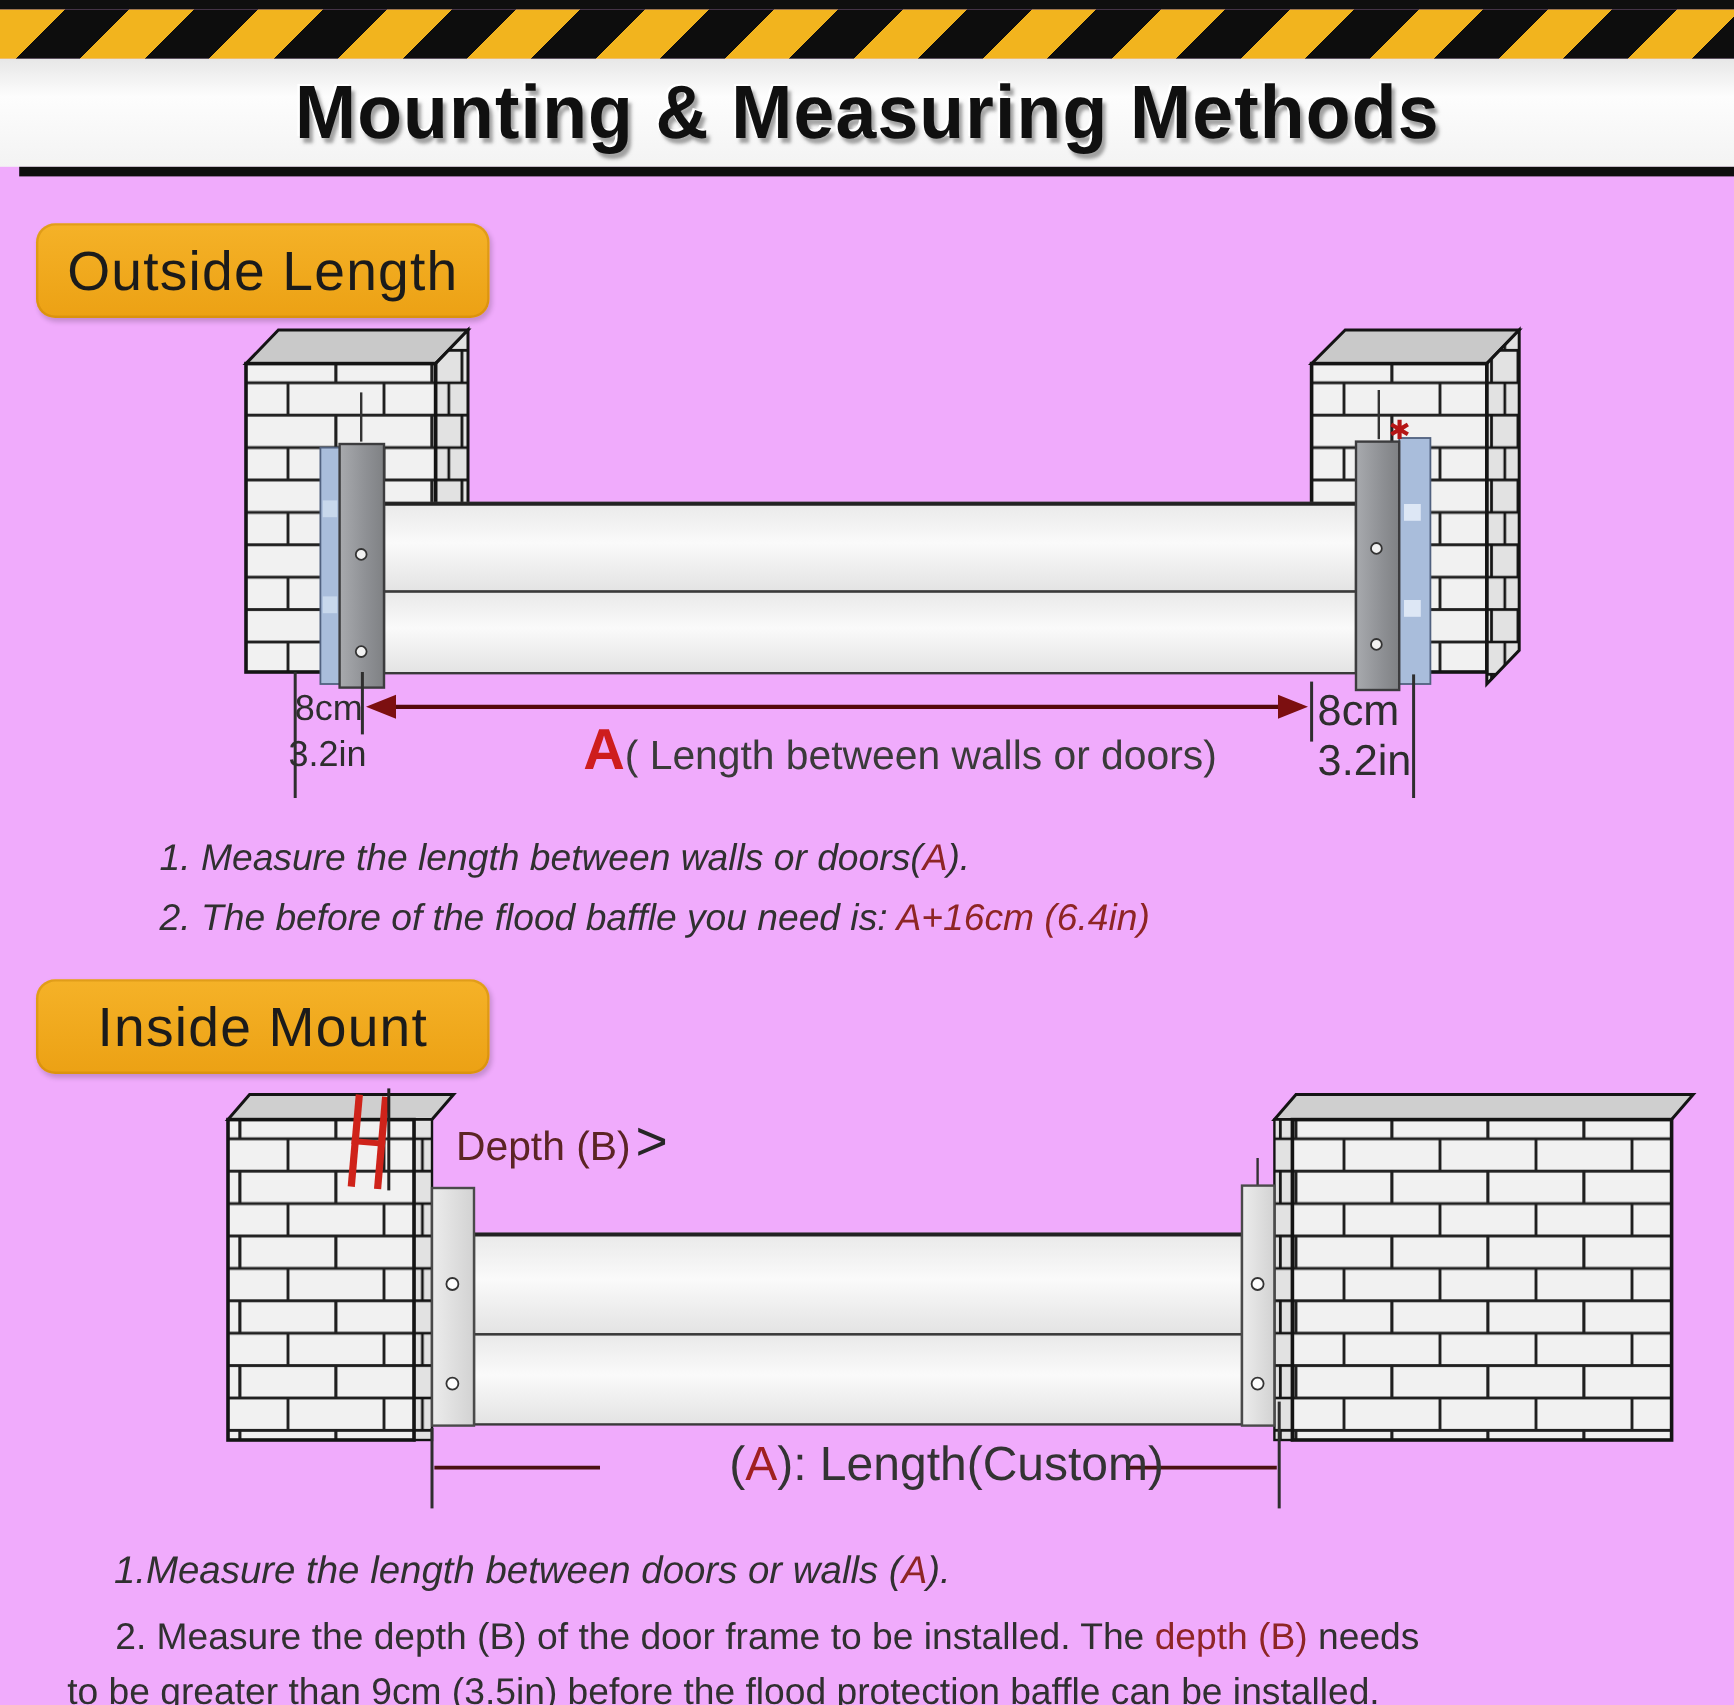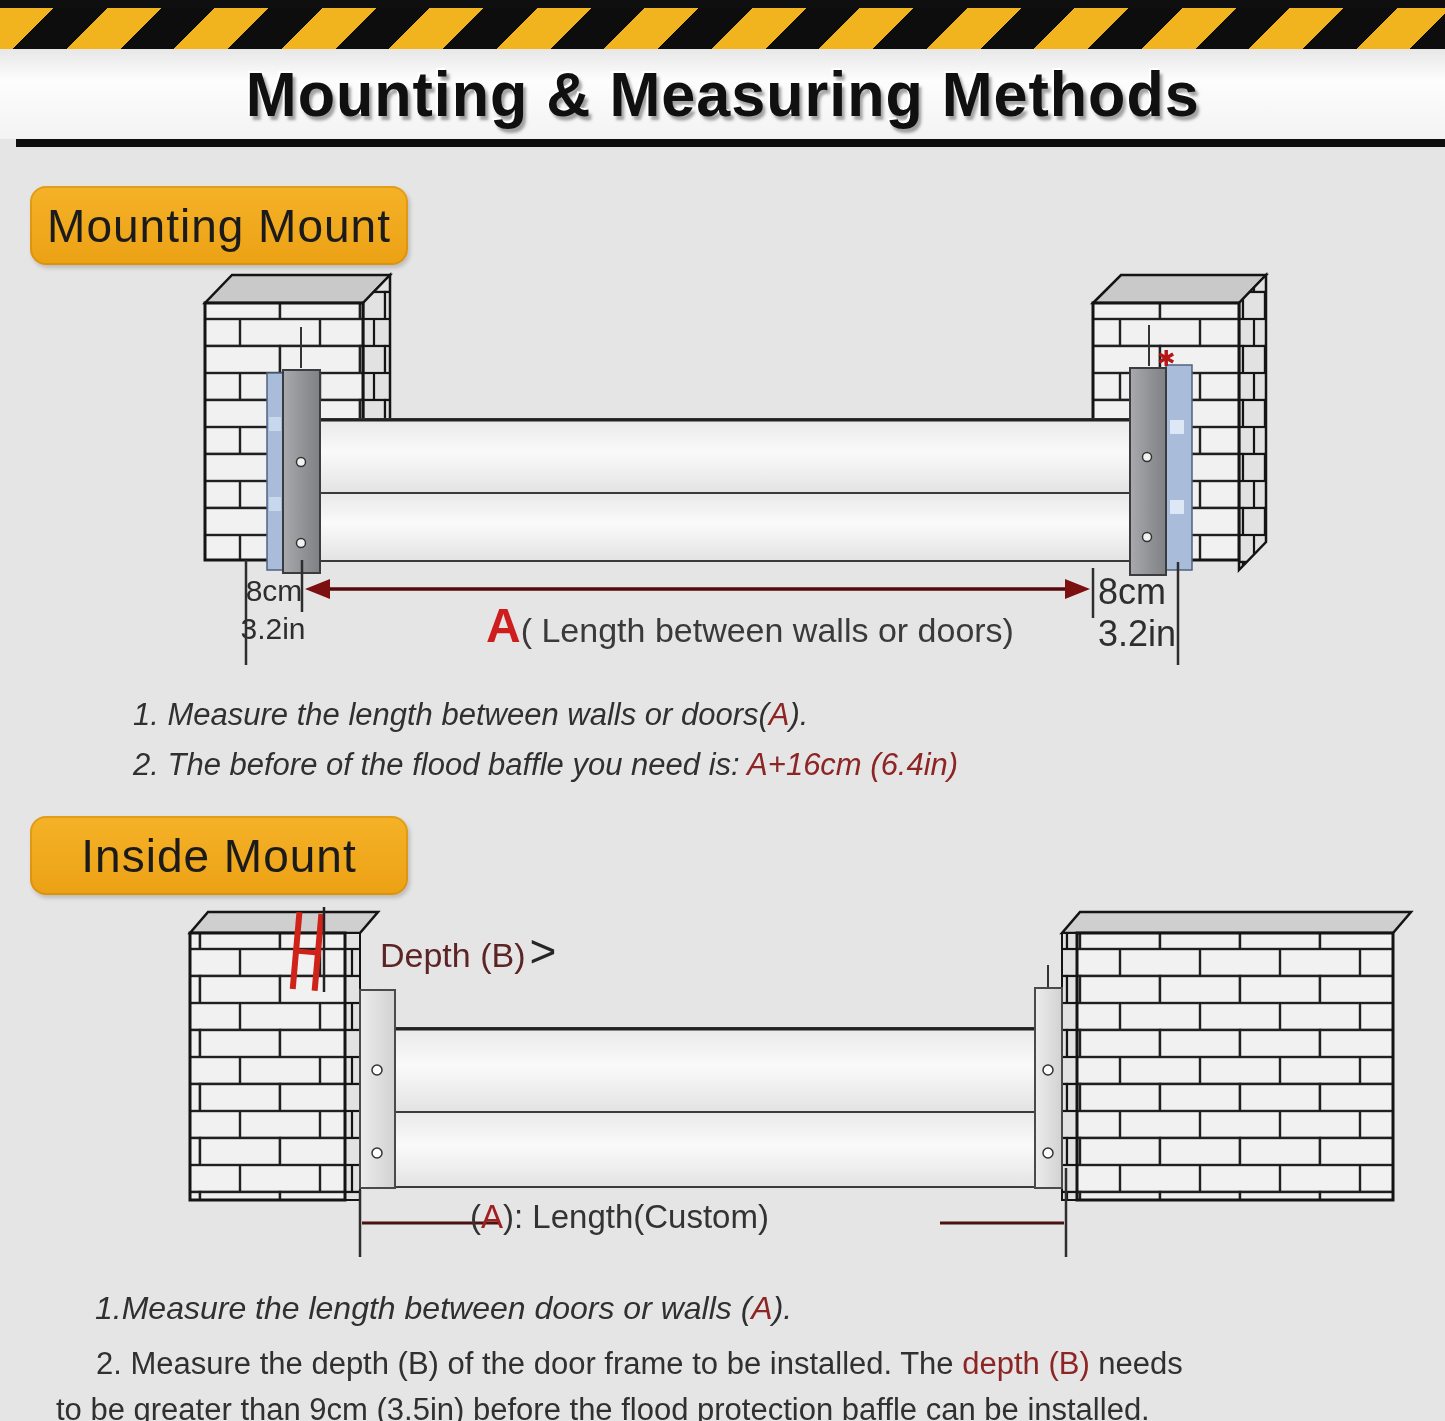--- a/index.html
+++ b/index.html
@@ -1,16 +1,16 @@
 <!DOCTYPE html>
 <html><head>
 <meta charset="utf-8">
 <style>
   html,body{margin:0;padding:0;background:#fff;}
-  #page{position:relative;width:1445px;height:1421px;background:#e5e5e5;overflow:hidden;
+  #page{position:relative;width:1445px;height:1421px;background:#f0abfc;overflow:hidden;
         font-family:"Liberation Sans",sans-serif;color:#2b2b2b;}
   .abs{position:absolute;}
   
   #top-black{left:0;top:0;width:1445px;height:8px;background:#0f0f0f;}
   #hazard{left:0;top:8px;width:1445px;height:41px;
           background:repeating-linear-gradient(135deg,#F2B41E 0 38px,#0d0d0d 38px 76px);}
   #title-band{left:0;top:49px;width:1445px;height:90px;
           background:linear-gradient(#e7e7e7,#fdfdfd 35%,#f3f3f3);
           display:flex;align-items:center;justify-content:center;}
   #page-title{font-size:63px;font-weight:bold;letter-spacing:1px;color:#101010;
@@ -30,40 +30,40 @@
   .dim-big{font-size:36px;color:#2e2e2e;white-space:nowrap;}
   #span-label-row{left:486px;top:598px;display:inline-flex;align-items:baseline;white-space:nowrap;}
   #span-letter{font-size:48px;font-weight:bold;color:#ce1d1d;}
   #span-rest{font-size:34px;color:#3a3a3a;}
   .step{font-size:31px;color:#303030;white-space:nowrap;font-style:italic;}
   .accent{color:#8e2525;}
   #depth-row{left:380px;top:924px;display:inline-flex;align-items:baseline;white-space:nowrap;}
   #depth-prefix{font-size:34px;color:#5c2424;}
   #depth-gt{font-size:46px;color:#262626;margin:0 4px;}
   #depth-value{font-size:42px;color:#9e2020;}
-  #length-row{left:470px;top:1198px;width:500px;text-align:left;font-size:33px;color:#333;white-space:nowrap;}
+  #length-row{left:470px;top:1198px;width:500px;text-align:right;font-size:40px;color:#333;white-space:nowrap;}
   #length-row .letter{color:#a02020;}
   #inside-steps-2{left:56px;top:1341px;width:1360px;font-size:31px;color:#303030;
                   line-height:46px;text-indent:40px;white-space:normal;}
   #red-star{left:1157px;top:348px;font-size:22px;color:#b51616;line-height:1;}
 </style>
 </head>
 <body>
 
 <div id="page">
 
   <div class="abs" id="top-black"></div>
   <div class="abs" id="hazard"></div>
   <div class="abs" id="title-band">
     <span id="page-title">Mounting &amp; Measuring Methods</span>
   </div>
   <div class="abs" id="title-rule"></div>
 
   <div class="abs badge" id="badge-outside">
-    <span>Mounting Mount</span>
+    <span>Outside Length</span>
   </div>
 
   <svg class="abs" style="left:0;top:265px" width="1445" height="415" viewBox="0 0 1445 415">
     <defs>
       <pattern id="brickA" patternUnits="userSpaceOnUse" width="80" height="54">
         <rect x="0" y="0" width="80" height="27" fill="#F1F1F1" stroke="#202020" stroke-width="2.4"></rect>
         <rect x="-40" y="27" width="80" height="27" fill="#F1F1F1" stroke="#202020" stroke-width="2.4"></rect>
         <rect x="40" y="27" width="80" height="27" fill="#F1F1F1" stroke="#202020" stroke-width="2.4"></rect>
       </pattern>
       <pattern id="sideA" patternUnits="userSpaceOnUse" width="22" height="54">

